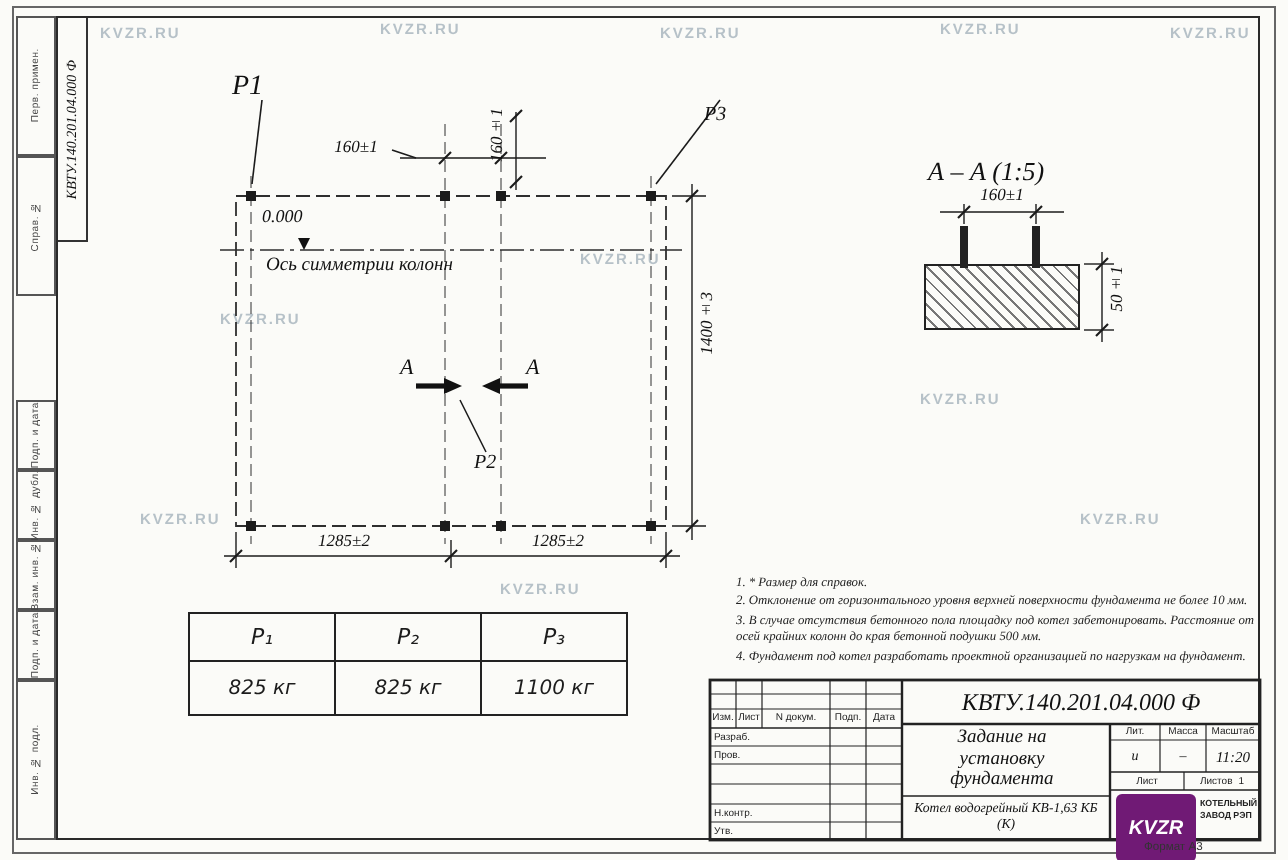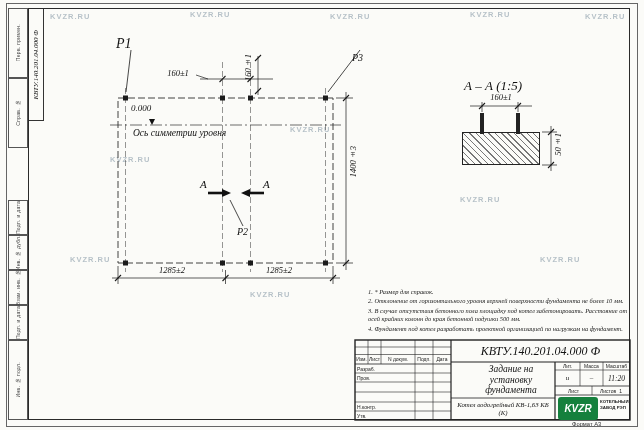--- a/index.html
+++ b/index.html
@@ -165,21 +165,21 @@
       <line x1="580" y1="362" x2="580" y2="386" stroke-width="0.6"></line>
       <line x1="603" y1="362" x2="603" y2="386" stroke-width="0.6"></line>
       <line x1="592" y1="386" x2="592" y2="395" stroke-width="0.6"></line>
     </g>
   </svg>
 
   <div class="abs lbl" style="left:116px;top:36px;font-size:14px">Р1</div>
   <div class="abs lbl" style="left:352px;top:52px;font-size:10px">Р3</div>
   <div class="abs lbl" style="left:237px;top:226px;font-size:10px">Р2</div>
   <div class="abs lbl" style="left:131px;top:103px;font-size:9px">0.000</div>
-  <div class="abs lbl" style="left:133px;top:128px;font-size:9.5px">Ось симметрии уровня</div>
+  <div class="abs lbl" style="left:133px;top:128px;font-size:9.5px">Ось симметрии колонн</div>
   <div class="abs dim" style="left:158px;top:68px;width:40px">160±1</div>
   <div class="abs" style="left:243px;top:54px;height:40px"><span class="vtext dim">160±1</span></div>
   <div class="abs dim" style="left:136px;top:265px;width:72px">1285±2</div>
   <div class="abs dim" style="left:243px;top:265px;width:72px">1285±2</div>
   <div class="abs" style="left:348px;top:146px;height:70px"><span class="vtext dim">1400±3</span></div>
   <div class="abs lbl" style="left:200px;top:178px;font-size:11px">А</div>
   <div class="abs lbl" style="left:263px;top:178px;font-size:11px">А</div>
 
   <div class="abs lbl" style="left:464px;top:78px;font-size:13px">А – А (1:5)</div>
   <div class="abs dim" style="left:471px;top:92px;width:60px">160±1</div>
@@ -188,42 +188,56 @@
   <div class="abs bolt" style="left:516px;top:113px;width:4px;height:21px"></div>
   <div class="abs" style="left:553px;top:133px;height:32px"><span class="vtext dim">50±1</span></div>
 
   <div class="abs" style="left:368px;top:288px;width:260px">
     <div class="note-line">1. * Размер для справок.</div>
     <div class="note-line">2. Отклонение от горизонтального уровня верхней поверхности фундамента не более 10 мм.</div>
     <div class="note-line">3. В случае отсутствия бетонного пола площадку под котел забетонировать. Расстояние от осей крайних колонн до края бетонной подушки 500 мм.</div>
     <div class="note-line">4. Фундамент под котел разработать проектной организацией по нагрузкам на фундамент.</div>
   </div>
 
+  <table class="abs loads" style="left:94px;top:306px">
+    <tbody>
+        <tr>
+      <td style="height:24px;font-size:11px">Р₁</td>
+      <td style="font-size:11px">Р₂</td>
+      <td style="font-size:11px">Р₃</td>
+    </tr>
+    <tr>
+      <td style="height:27px;font-size:10px">825 кг</td>
+      <td style="font-size:10px">825 кг</td>
+      <td style="font-size:10px">1100 кг</td>
+    </tr>
+  </tbody>
+    </table>
 
   <div class="abs cellc lbl" style="left:451px;top:341px;width:179px;height:20px;font-size:12px">КВТУ.140.201.04.000 Ф</div>
   <div class="abs tb-label cellc" style="left:355px;top:354.5px;width:13px;height:9.5px">Изм.</div>
   <div class="abs tb-label cellc" style="left:368px;top:354.5px;width:13px;height:9.5px">Лист</div>
   <div class="abs tb-label cellc" style="left:381px;top:354.5px;width:34px;height:9.5px">N докум.</div>
   <div class="abs tb-label cellc" style="left:415px;top:354.5px;width:18px;height:9.5px">Подп.</div>
   <div class="abs tb-label cellc" style="left:433px;top:354.5px;width:18px;height:9.5px">Дата</div>
   <div class="abs tb-label" style="left:357px;top:366px;width:26px;text-align:left">Разраб.</div>
   <div class="abs tb-label" style="left:357px;top:375px;width:26px;text-align:left">Пров.</div>
   <div class="abs tb-label" style="left:357px;top:404px;width:26px;text-align:left">Н.контр.</div>
   <div class="abs tb-label" style="left:357px;top:413px;width:26px;text-align:left">Утв.</div>
-  <div class="abs cellc lbl" style="left:472px;top:364px;width:78px;height:32px;font-size:9.5px;line-height:1.15">Задание на установку фундамента</div>
+  <div class="abs cellc lbl" style="left:462px;top:364px;width:78px;height:32px;font-size:9.5px;line-height:1.15">Задание на установку фундамента</div>
   <div class="abs cellc lbl" style="left:452px;top:399px;width:102px;height:20px;font-size:6.8px;line-height:1.2">Котел водогрейный КВ-1,63 КБ (К)</div>
   <div class="abs tb-label cellc" style="left:555px;top:362px;width:25px;height:8px">Лит.</div>
   <div class="abs tb-label cellc" style="left:580px;top:362px;width:23px;height:8px">Масса</div>
   <div class="abs tb-label cellc" style="left:603px;top:362px;width:27px;height:8px">Масштаб</div>
   <div class="abs cellc lbl" style="left:555px;top:370px;width:25px;height:16px;font-size:7px">и</div>
   <div class="abs cellc lbl" style="left:580px;top:370px;width:23px;height:16px;font-size:7px">–</div>
   <div class="abs cellc lbl" style="left:603px;top:370px;width:27px;height:16px;font-size:7.5px">11:20</div>
   <div class="abs tb-label cellc" style="left:555px;top:386px;width:37px;height:9px">Лист</div>
   <div class="abs tb-label cellc" style="left:592px;top:386px;width:38px;height:9px;gap:3px">
     <span>Листов</span>
     <span>1</span>
   </div>
-  <div class="abs cellc" style="left:558px;top:397px;width:40px;height:23px;background:#15803d;color:#fff;border-radius:3px;font-weight:bold;font-size:10px;font-style:italic">KVZR</div>
+  <div class="abs cellc" style="left:558px;top:397px;width:40px;height:34px;background:#701a75;color:#fff;border-radius:3px;font-weight:bold;font-size:10px;font-style:italic">KVZR</div>
   <div class="abs" style="left:600px;top:399px;width:30px;font-size:4.4px;line-height:1.3;color:#222;font-weight:bold">КОТЕЛЬНЫЙ ЗАВОД РЭП</div>
 
   <div class="abs" style="left:572px;top:421px;font-size:5.8px;color:#333">Формат А3</div>
 
 </div>
 
 </body></html>

